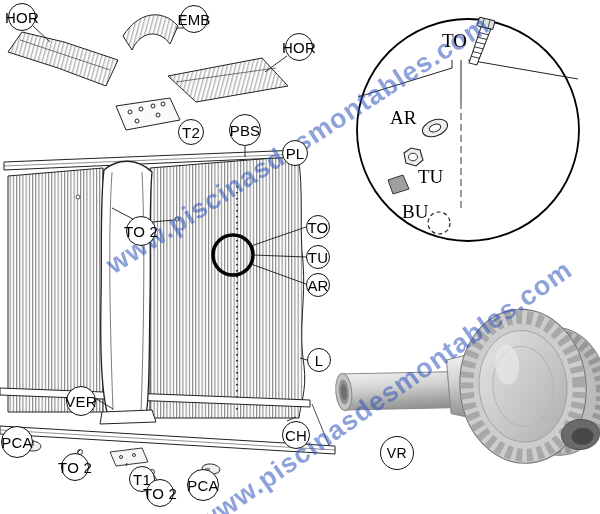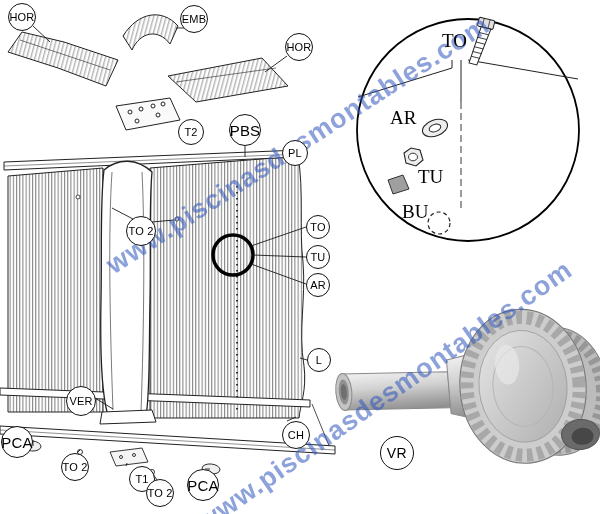--- a/index.html
+++ b/index.html
@@ -6,21 +6,21 @@
   .stage{position:relative;width:600px;height:514px;background:#fff;overflow:hidden;
          font-family:"Liberation Sans",sans-serif}
   .stage>svg{position:absolute;left:0;top:0;z-index:1}
   .wm{position:absolute;color:rgba(47,86,190,.55);font-weight:bold;font-size:27px;
       letter-spacing:1px;white-space:nowrap;z-index:6;pointer-events:none;
       font-family:"Liberation Sans",sans-serif}
   .wm1{left:298px;top:145px;transform:translate(-50%,-50%) rotate(-33deg)}
   .wm2{left:385px;top:396px;transform:translate(-50%,-50%) rotate(-35deg)}
   .callout{position:absolute;box-sizing:border-box;border:1.5px solid #111;border-radius:50%;
            background:#fff;display:flex;align-items:center;justify-content:center;
-           font-size:11px;line-height:1;color:#000;z-index:8;white-space:nowrap;letter-spacing:.2px}
+           font-size:15px;line-height:1;color:#000;z-index:8;white-space:nowrap;letter-spacing:.2px}
   .callout.lg{font-size:15px}
   .callout.vr{font-size:14px;font-weight:400;letter-spacing:.5px}
   .dlabel{position:absolute;font-family:"Liberation Serif",serif;font-size:19px;color:#000;z-index:8}
 </style>
 </head>
 <body>
 
 <div class="stage">
 
   <svg width="600" height="514" viewBox="0 0 600 514">

